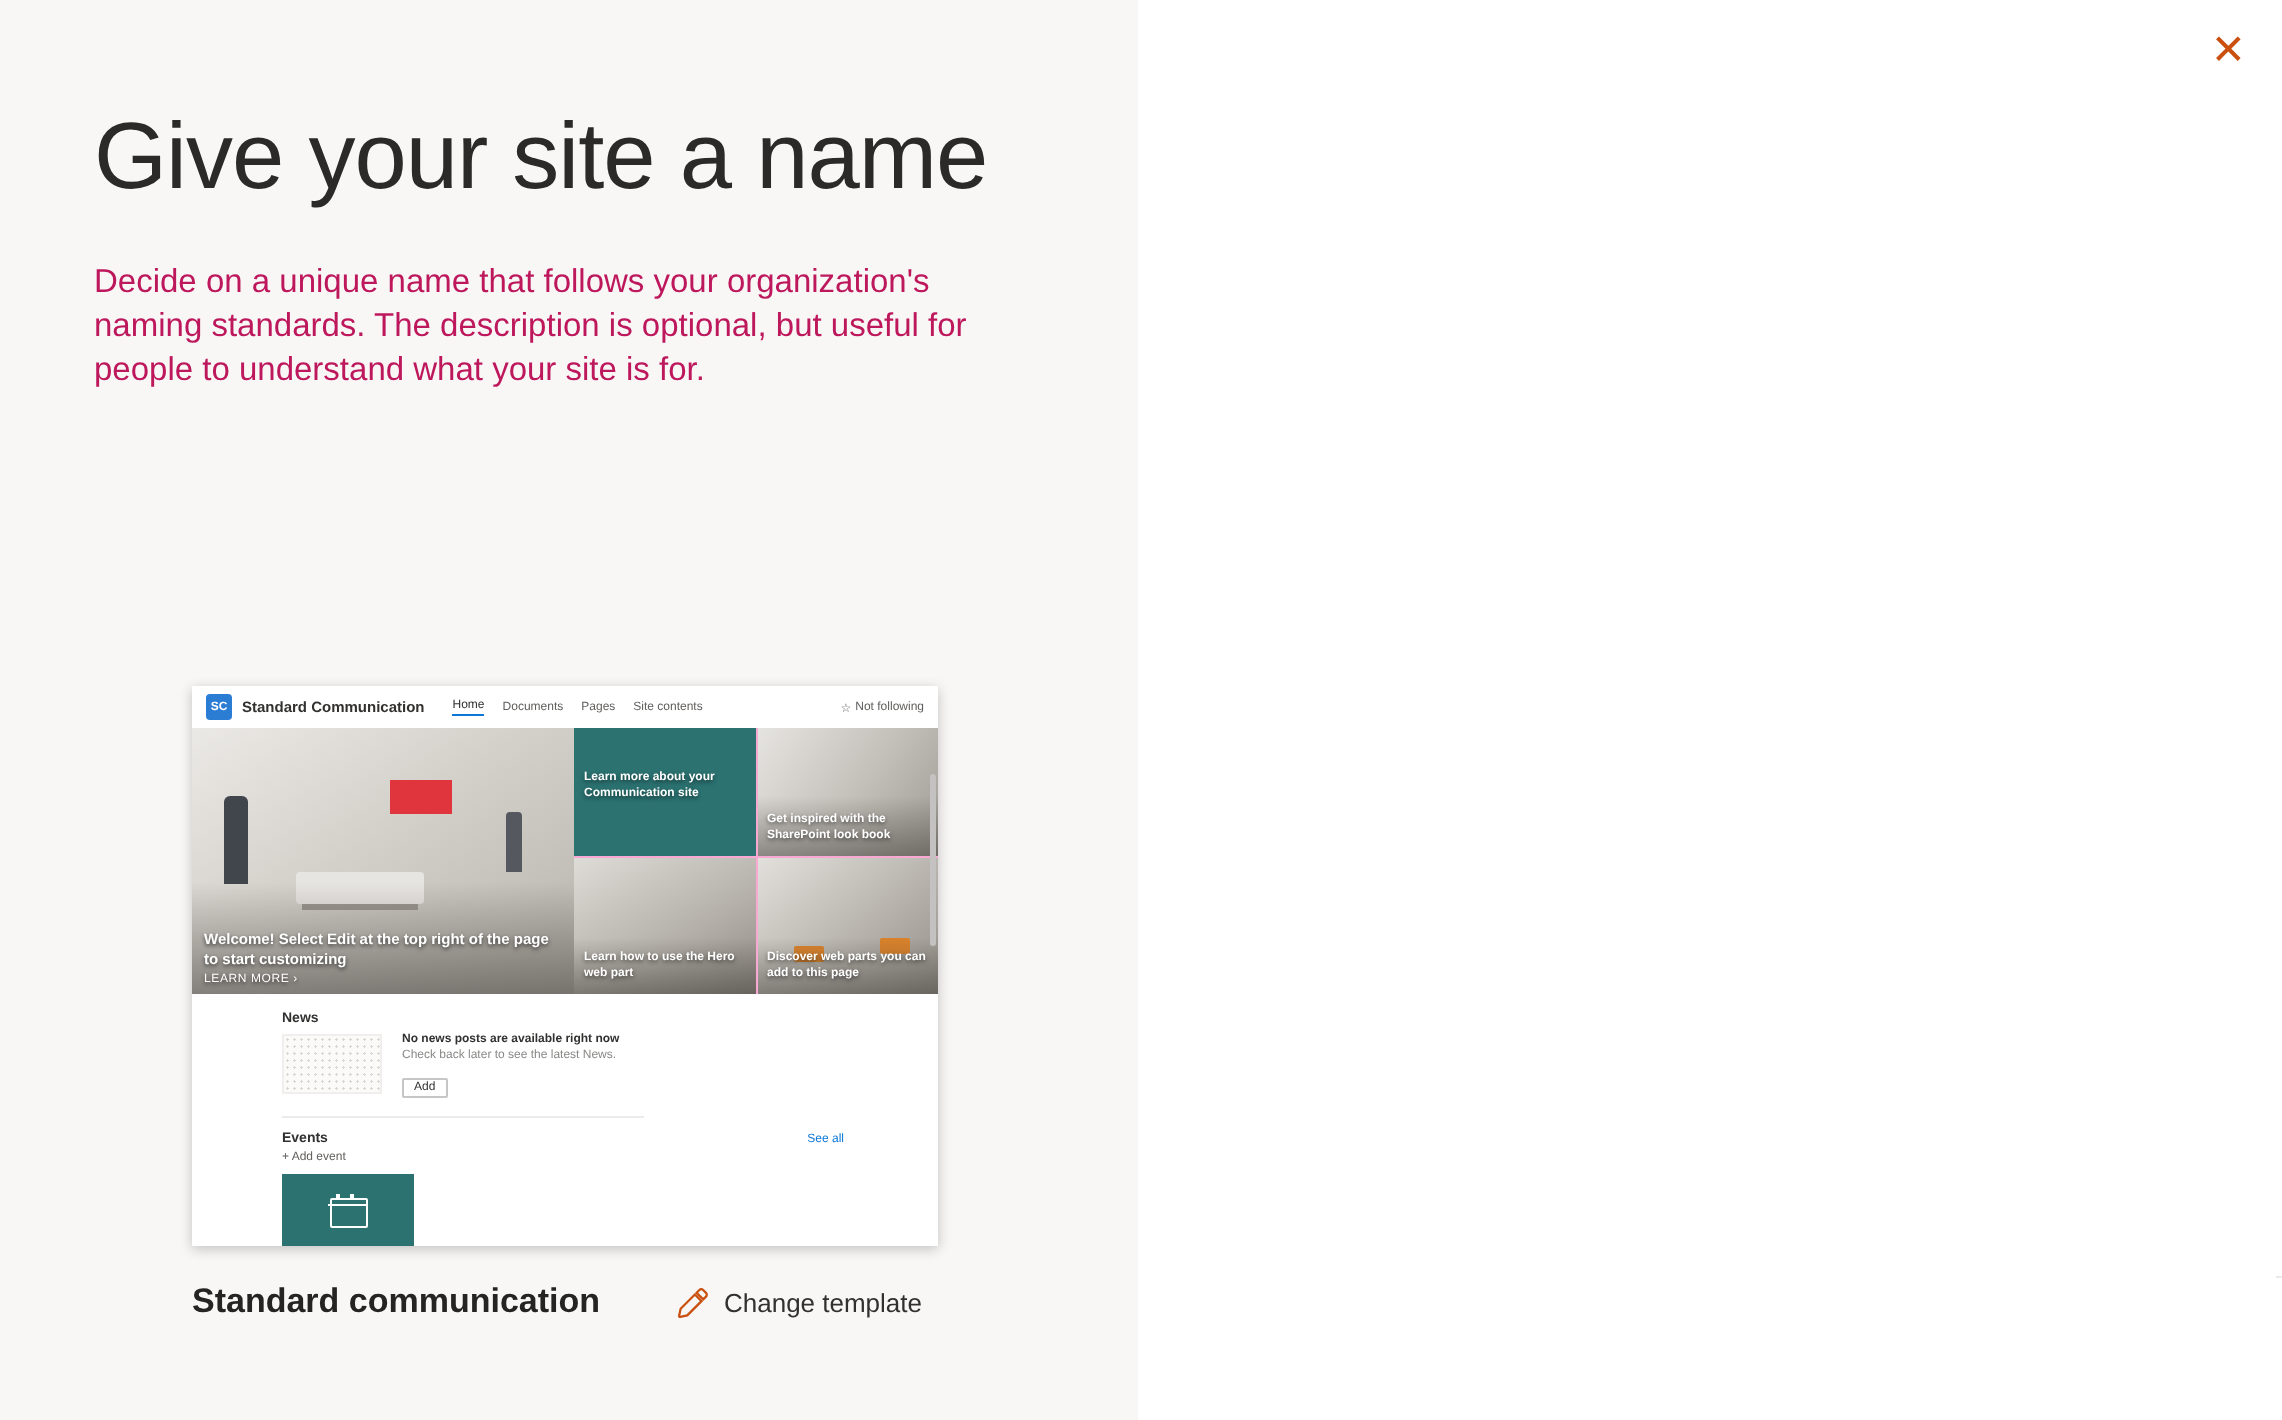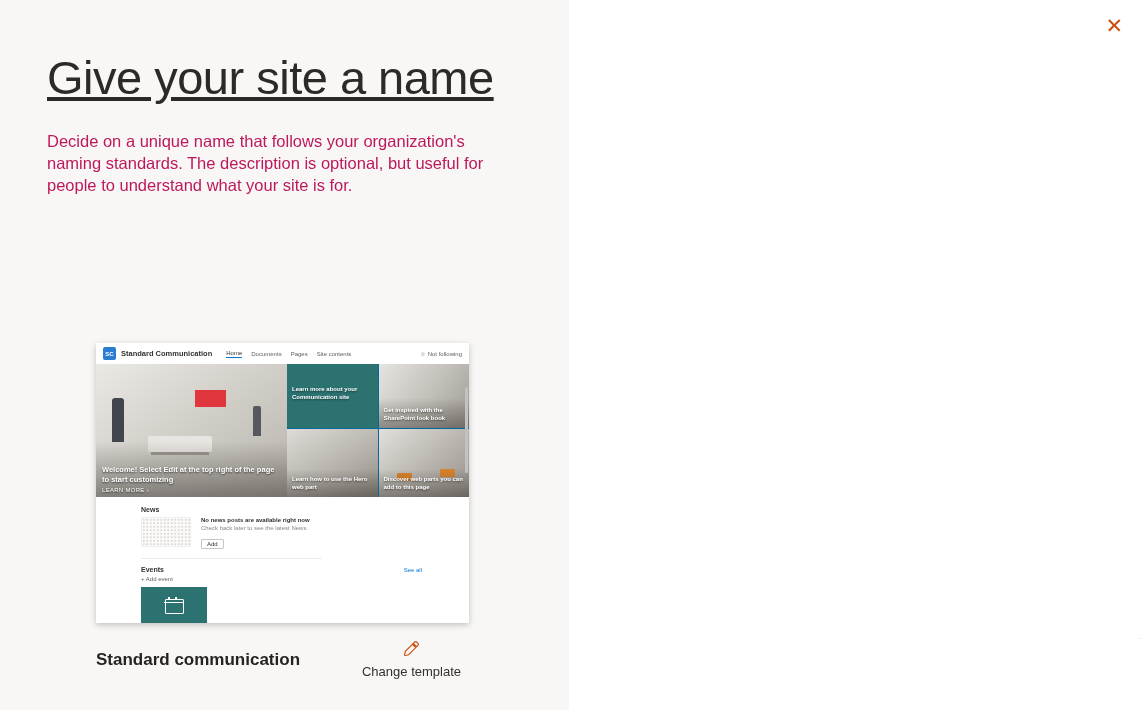--- a/index.html
+++ b/index.html
@@ -1,32 +1,32 @@
 <!DOCTYPE html>
 <html><head>
 <meta charset="utf-8">
 <style>
   html,body{margin:0;padding:0;}
   body{width:1141px;height:710px;position:relative;font-family:"Liberation Sans",sans-serif;background:#fff;overflow:hidden;}
   .left-panel{position:absolute;left:0;top:0;width:569px;height:710px;background:#f8f7f6;}
   .right-panel{position:absolute;left:569px;top:0;width:572px;height:710px;background:#ffffff;}
   .close-btn{position:absolute;top:13px;right:16px;font-size:21px;color:#ca5010;cursor:pointer;line-height:1;background:none;border:none;padding:2px;font-family:inherit;}
-  .page-title{position:absolute;left:47px;top:50px;margin:0;font-size:47px;font-weight:300;color:#2b2a29;letter-spacing:-0.5px;text-decoration:underline;}
+  .page-title{position:absolute;left:47px;top:50px;margin:0;font-size:47px;font-weight:300;color:#2b2a29;letter-spacing:-0.5px;}
   .intro{position:absolute;left:47px;top:131px;width:470px;font-size:16.5px;line-height:1.32;color:#be185d;margin:0;}
 
   
   .preview-card{position:absolute;left:96px;top:343px;width:373px;height:280px;background:#fff;box-shadow:0 1.6px 6px rgba(0,0,0,.22);overflow:hidden;}
   .pv-header{height:21px;display:flex;align-items:center;padding:0 7px;gap:5px;}
   .pv-logo{width:13px;height:13px;background:#2b7cd3;color:#fff;font-size:6px;font-weight:bold;display:flex;align-items:center;justify-content:center;border-radius:2px;flex:0 0 auto;}
   .pv-title{font-size:7.5px;font-weight:bold;color:#323130;white-space:nowrap;}
   .pv-nav{display:flex;gap:9px;margin-left:9px;align-items:center;}
   .pv-nav span{font-size:6px;color:#605e5c;white-space:nowrap;}
   .pv-nav span.active{color:#323130;border-bottom:1.5px solid #0b76d6;padding-bottom:1px;}
   .pv-follow{margin-left:auto;font-size:6px;color:#605e5c;display:flex;gap:2px;align-items:center;white-space:nowrap;}
-  .pv-hero{position:relative;height:133px;display:flex;gap:0;background:#0369a1;}
+  .pv-hero{position:relative;height:133px;display:flex;gap:0;background:#f9a8d4;}
   .pv-hero-main{width:191px;position:relative;background:linear-gradient(145deg,#ebe9e5 0%,#d3d0ca 45%,#b7b3ac 100%);overflow:hidden;}
   .pv-hero-main::after{content:"";position:absolute;left:0;right:0;bottom:0;height:56px;background:linear-gradient(transparent,rgba(55,50,46,.5));}
   .pv-poster{position:absolute;left:99px;top:26px;width:31px;height:17px;background:#e0353c;}
   .pv-person{position:absolute;left:16px;top:34px;width:12px;height:44px;background:#41454c;border-radius:3px 3px 0 0;}
   .pv-person2{position:absolute;left:157px;top:42px;width:8px;height:30px;background:#55595f;border-radius:2px 2px 0 0;}
   .pv-table{position:absolute;left:52px;top:72px;width:64px;height:16px;background:#e7e5e1;border-radius:2px;box-shadow:0 6px 0 -3px #9b978f;}
   .pv-hero-caption{position:absolute;left:6px;bottom:13px;right:6px;color:#fff;font-size:7.5px;font-weight:bold;line-height:1.25;text-shadow:0 1px 2px rgba(0,0,0,.65);z-index:1;}
   .pv-learnmore{position:absolute;left:6px;bottom:4px;color:#fff;font-size:6px;letter-spacing:.3px;z-index:1;text-shadow:0 1px 2px rgba(0,0,0,.65);}
   .pv-hero-grid{flex:1;display:grid;grid-template-columns:1fr 1fr;grid-template-rows:64px 1fr;gap:1px;}
   .tile{position:relative;overflow:hidden;}
@@ -52,21 +52,21 @@
   .pv-events{padding:7px 14px 0 45px;position:relative;}
   .events-add{font-size:6px;color:#605e5c;margin-top:3px;}
   .events-seeall{position:absolute;right:47px;top:8px;font-size:6px;color:#0b76d6;}
   .event-card{margin-top:5px;width:66px;height:39px;background:#2b7271;display:flex;align-items:center;justify-content:center;}
   .cal-icon{width:17px;height:13px;border:1.5px solid #fff;border-radius:1px;position:relative;}
   .cal-icon::before{content:"";position:absolute;left:-1.5px;right:-1.5px;top:1.5px;height:1.5px;background:#fff;}
   .cal-icon::after{content:"";position:absolute;top:-3.5px;left:2.5px;width:1.5px;height:3px;background:#fff;box-shadow:7px 0 0 #fff;}
 
   .template-row{position:absolute;left:96px;top:641px;width:373px;display:flex;align-items:center;}
   .template-name{font-size:17px;font-weight:bold;color:#252423;}
-  .change-template{margin-left:auto;margin-right:8px;display:flex;gap:8px;align-items:center;cursor:pointer;background:none;border:none;padding:0;font-family:inherit;flex-direction:column;}
+  .change-template{margin-left:auto;margin-right:8px;display:flex;gap:8px;align-items:center;cursor:pointer;background:none;border:none;padding:0;font-family:inherit;}
   .change-template span{font-size:13px;color:#323130;}
   .footer-divider{position:absolute;left:569px;top:638px;width:572px;border-top:1px solid #eceae8;}
 </style>
 </head>
 <body>
 
 <div class="left-panel">
   <h1 class="page-title">Give your site a name</h1>
   <p class="intro">Decide on a unique name that follows your organization's naming standards. The description is optional, but useful for people to understand what your site is for.</p>
 

